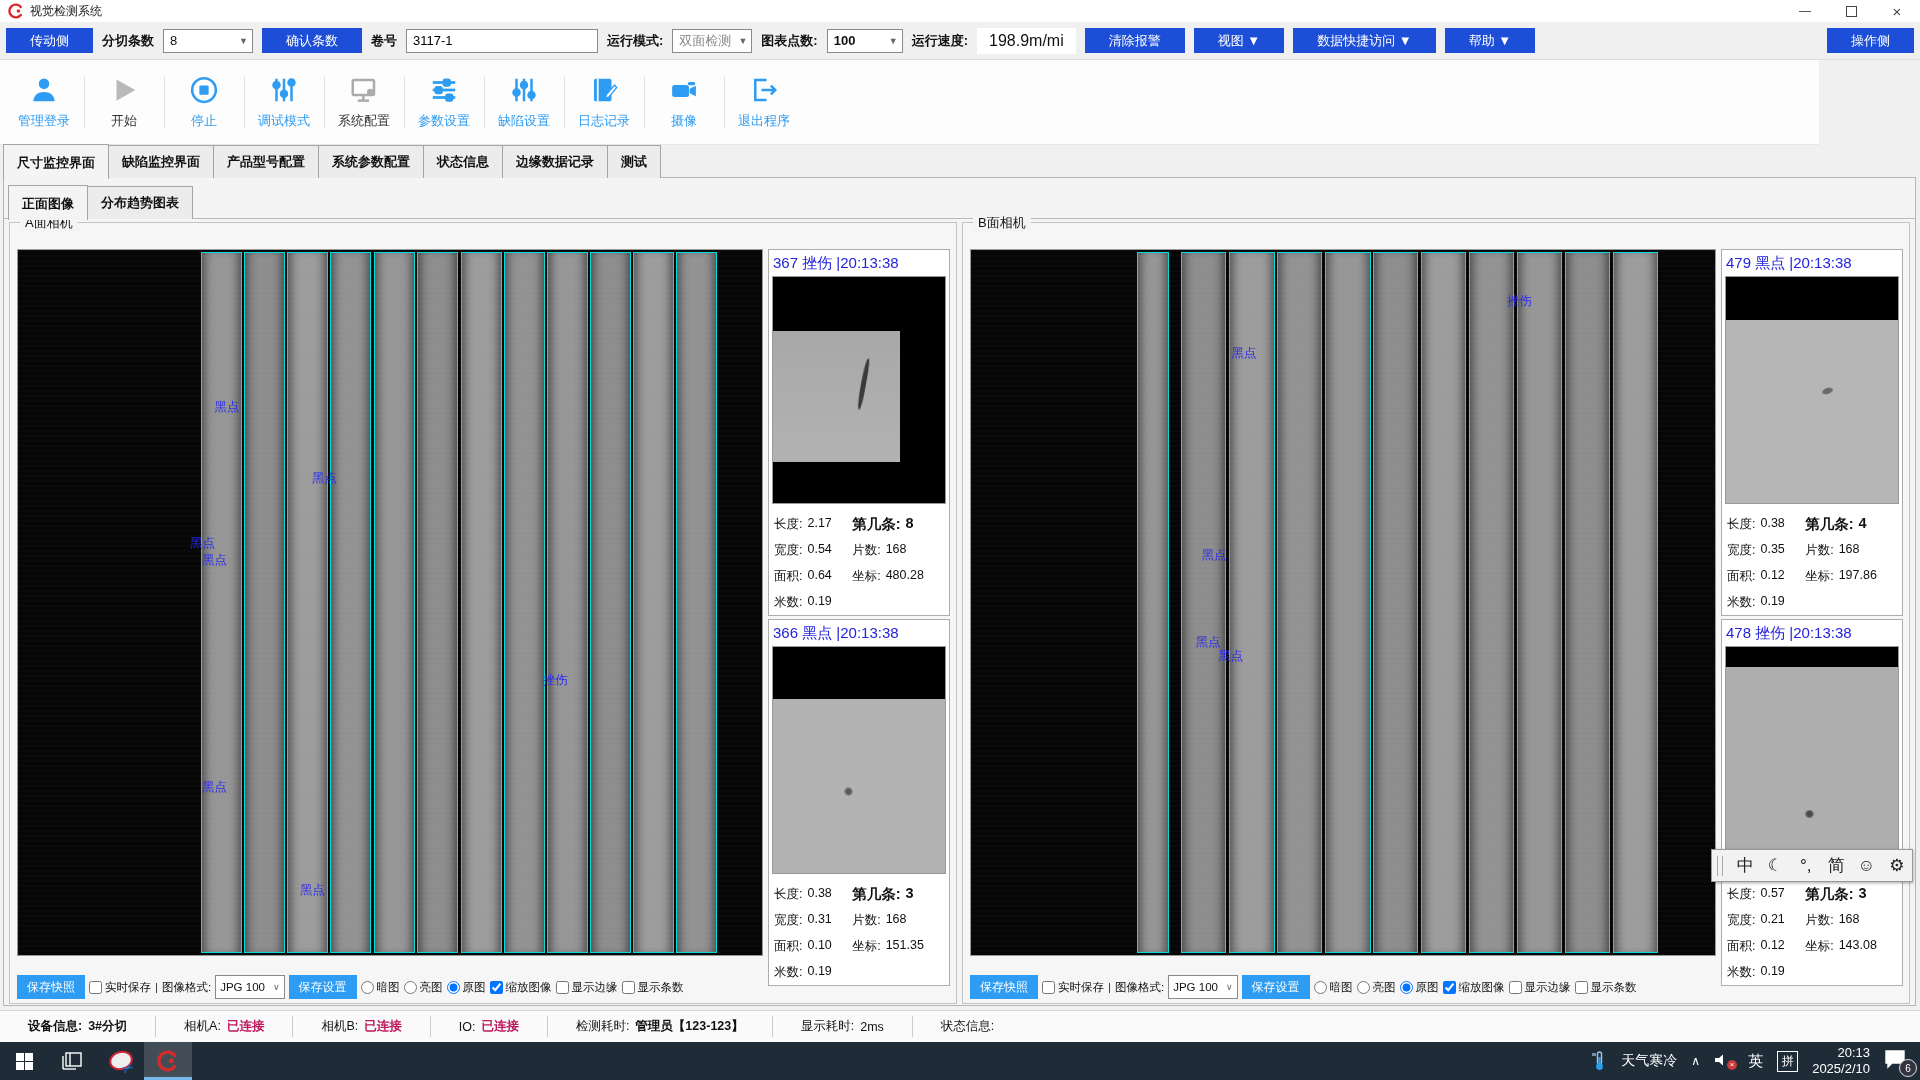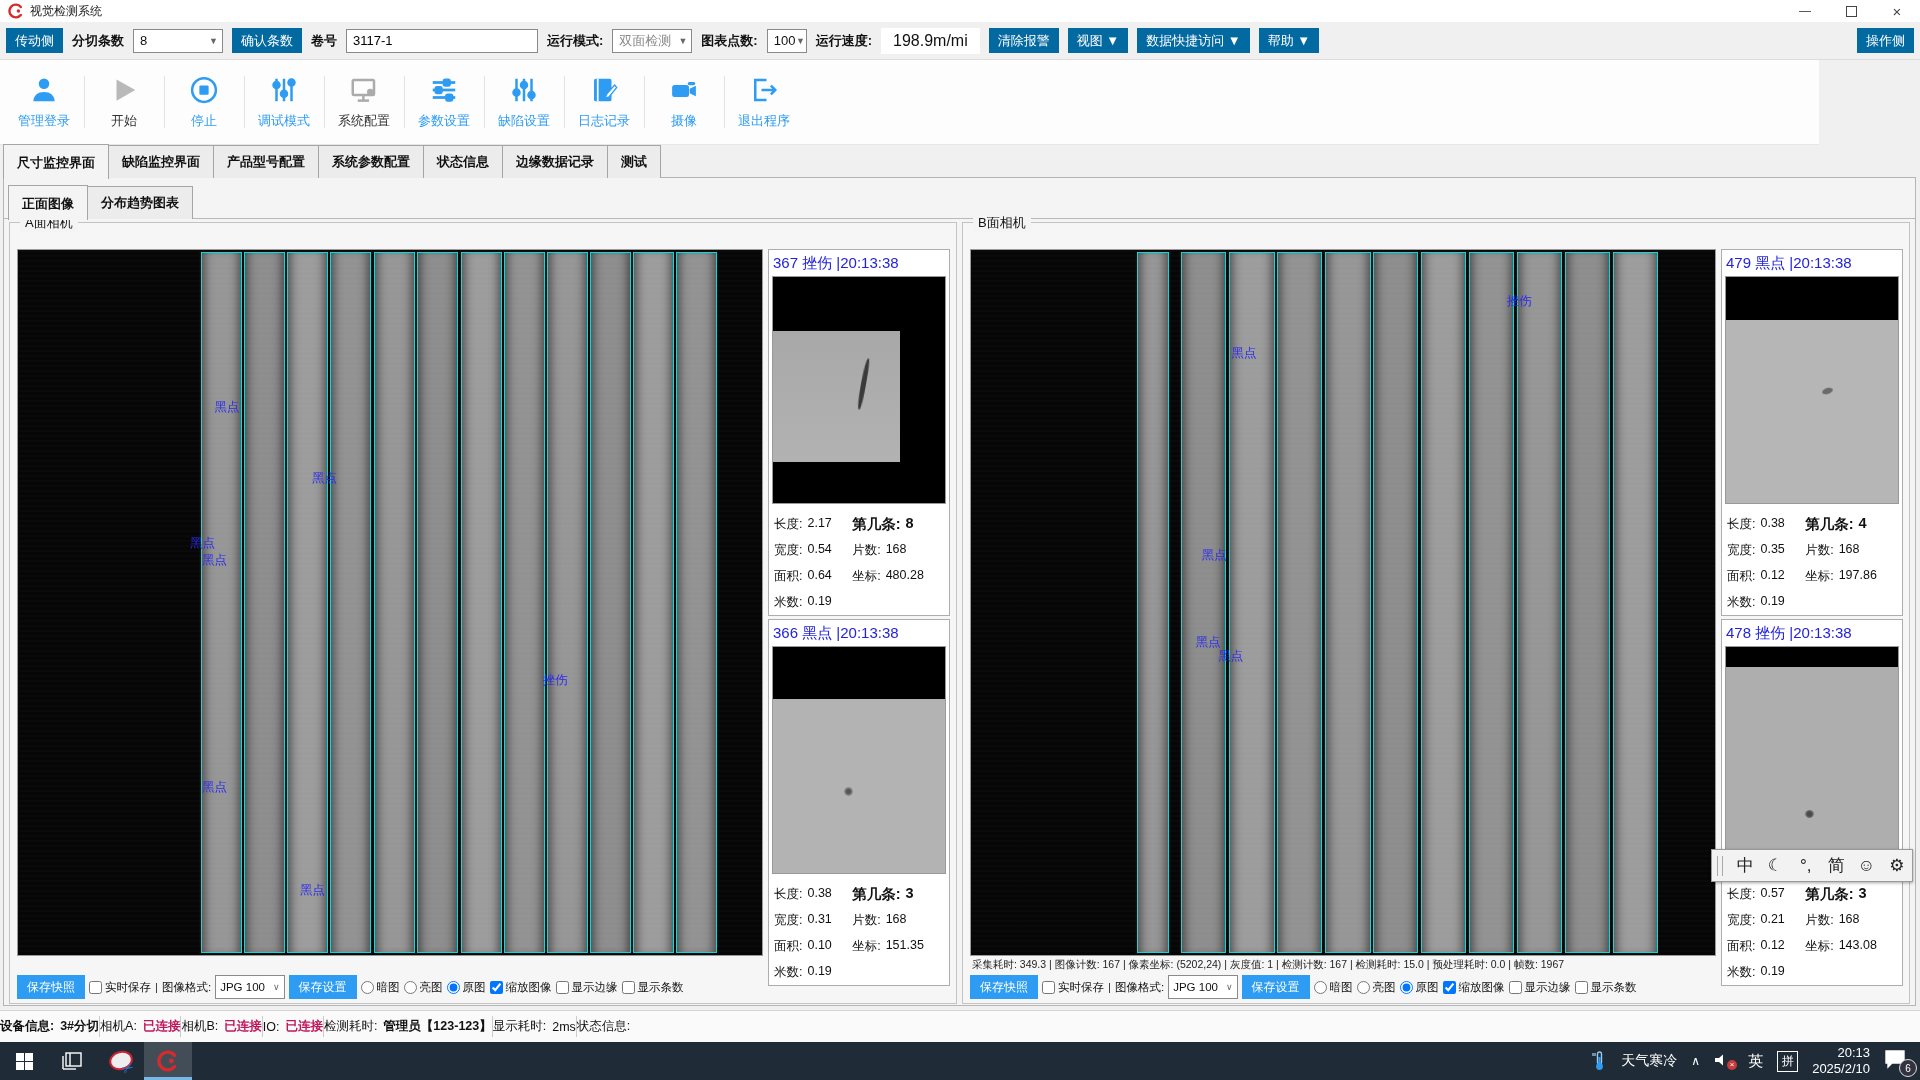--- a/index.html
+++ b/index.html
@@ -11,21 +11,21 @@
   .titlebar .app-ico{width:16px;height:16px;margin-right:6px;}
   .title-text{font-size:12px;color:#222;}
   .win-controls{position:absolute;right:0;top:0;height:22px;display:flex;}
   .win-btn{width:46px;height:22px;display:flex;align-items:center;justify-content:center;
            color:#444;font-size:12px;cursor:default;}
   .max-box{width:9px;height:9px;border:1px solid #444;display:inline-block;}
   
   .toolbar{position:absolute;left:0;top:22px;width:1920px;height:38px;background:#f0f0f0;
            border-bottom:1px solid #dcdcdc;display:flex;align-items:center;gap:9px;
            padding:0 6px;box-sizing:border-box;}
-  .blue-btn{background:#0369a1;color:#fff;font-size:13px;padding:6px 9px;line-height:1;
+  .blue-btn{background:#1d4ed8;color:#fff;font-size:13px;padding:6px 24px;line-height:1;
             white-space:nowrap;cursor:pointer;border:none;}
   .tb-label{font-weight:bold;font-size:13px;white-space:nowrap;text-align:right;}
   .combo{background:#fff;border:1px solid #8a8a8a;height:24px;display:flex;align-items:center;
          font-size:13px;padding-left:6px;box-sizing:border-box;}
   .combo .arr{margin-left:auto;width:17px;text-align:center;color:#666;font-size:9px;}
   .combo.dim{color:#888;}
   .tb-input{height:22px;border:1px solid #8a8a8a;font-size:13px;padding:0 6px;width:178px;
             font-family:"Liberation Sans",sans-serif;}
   .speed-box{background:#fff;height:26px;display:flex;align-items:center;padding:0 12px;
              font-size:16px;white-space:nowrap;}
@@ -92,21 +92,21 @@
   .small-btn{background:#2d9cf2;color:#fff;font-size:12px;padding:6px 10px;border:none;line-height:1;cursor:pointer;}
   .ctl{display:flex;align-items:center;gap:2px;}
   .ctl input{margin:0 1px 0 0;width:13px;height:13px;}
   .fmt-combo{border:1px solid #8a8a8a;background:#fff;height:22px;display:flex;align-items:center;
              padding:0 4px;gap:8px;font-size:11.5px;}
   .fmt-combo .arr{color:#666;font-size:9px;}
   .pipe{color:#333;}
   
   .statusbar{position:absolute;left:0;top:1010px;width:1920px;height:32px;background:#fafafa;
              border-top:1px solid #d5d5d5;display:flex;align-items:center;font-size:12.5px;box-sizing:border-box;}
-  .sb-cell{padding:0 0;border-right:1px solid #ccc;height:70%;display:flex;align-items:center;gap:6px;white-space:nowrap;}
+  .sb-cell{padding:0 28px;border-right:1px solid #ccc;height:70%;display:flex;align-items:center;gap:6px;white-space:nowrap;}
   .sb-cell:last-child{border-right:none;}
   .bold{font-weight:bold;}
   .green{color:#be185d;font-weight:bold;}
   
   .taskbar{position:absolute;left:0;top:1042px;width:1920px;height:38px;background:#1f2c38;
            display:flex;align-items:center;color:#fff;}
   .tb-ico{width:48px;height:38px;display:flex;align-items:center;justify-content:center;position:relative;cursor:pointer;}
   .tb-ico.active-app{background:rgba(255,255,255,.16);}
   .tb-ico.active-app::after{content:'';position:absolute;left:0;right:0;bottom:0;height:3px;background:#76b9ed;}
   .tray{margin-left:auto;display:flex;align-items:center;gap:14px;padding-right:10px;font-size:14px;}
@@ -152,21 +152,21 @@
     </div>
     <button class="blue-btn">确认条数</button>
     <span class="tb-label">卷号</span>
     <input class="tb-input" value="3117-1" style="">
     <span class="tb-label">运行模式:</span>
     <div class="combo dim" style="width:80px;">
       <span>双面检测</span>
       <span class="arr">▼</span>
     </div>
     <span class="tb-label">图表点数:</span>
-    <div class="combo" style="width:40px;">
+    <div class="combo" style="width:76px;font-weight:bold;">
       <span>100</span>
       <span class="arr">▼</span>
     </div>
     <span class="tb-label">运行速度:</span>
     <div class="speed-box">198.9m/mi</div>
     <button class="blue-btn">清除报警</button>
     <button class="blue-btn">视图 ▼</button>
     <button class="blue-btn">数据快捷访问 ▼</button>
     <button class="blue-btn">帮助 ▼</button>
     <span class="spacer"></span>
@@ -551,21 +551,20 @@
             <div class="srow">
                 <span class="cell">
                   <span>米数:</span>
                   <span>0.19</span>
                 </span>
               </div>
           </div>
         </div>
       </div>
 
-      <div class="cam-info">采集耗时: 349.3 | 图像计数: 167 | 像素坐标: (5202,24) | 灰度值: 1 | 检测计数: 167 | 检测耗时: 15.0 | 预处理耗时: 0.0 | 帧数: 1967</div>
       <div class="cam-controls">
         <button class="small-btn">保存快照</button>
         <label class="ctl">
             <input type="checkbox" style="">
             <span>实时保存</span>
           </label>
         <span class="pipe">|</span>
         <span>图像格式:</span>
         <div class="fmt-combo">
             <span>JPG 100</span>

